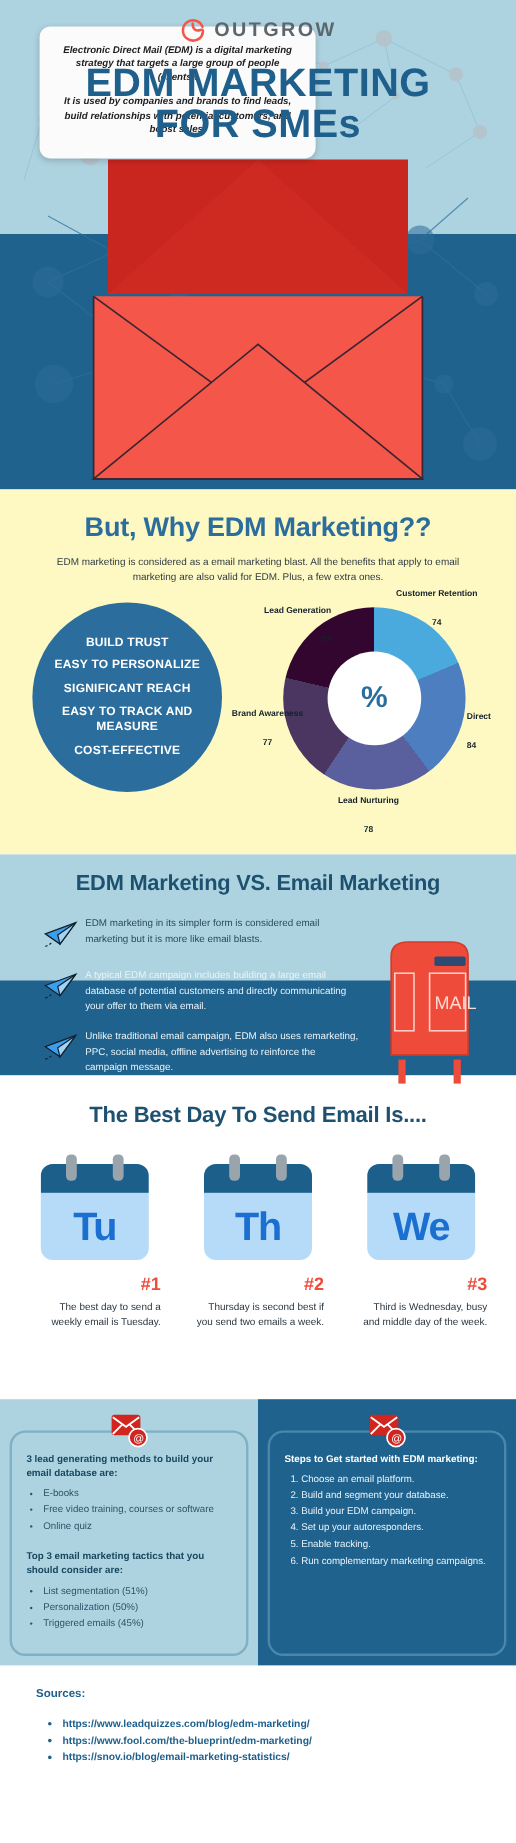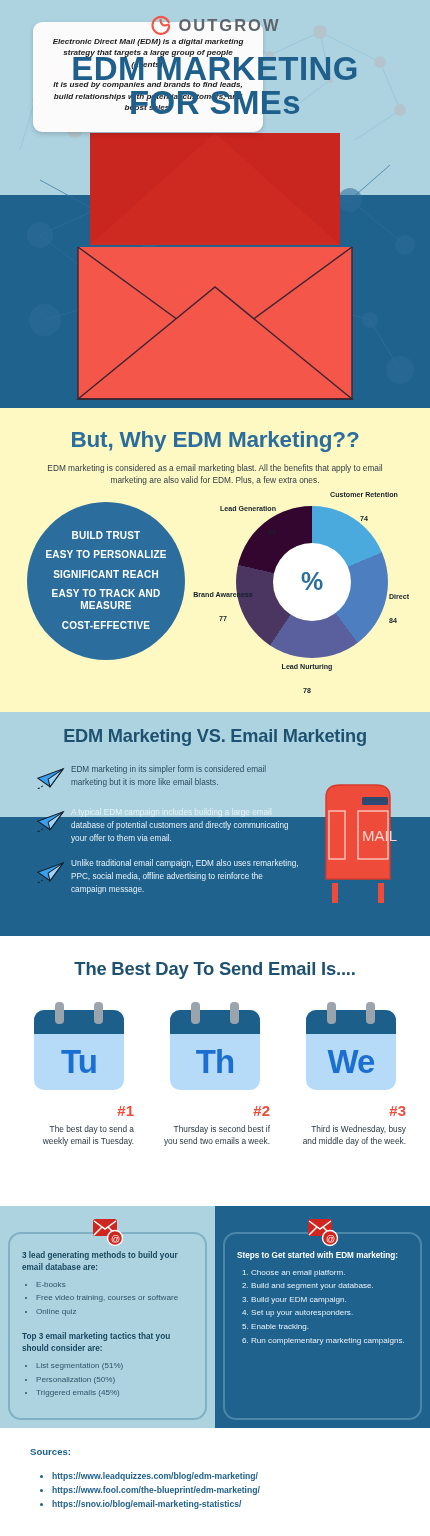--- a/index.html
+++ b/index.html
@@ -52,21 +52,21 @@
 
   .dlabel { position: absolute; font-size: 7.1px; font-weight: bold; color: #13202b; line-height: 1.3; }
   .dlabel .num { display: block; margin-top: 15px; }
   .dl-cust { left: 118px; top: -2px; text-align: center; width: 100px; }
   .dl-lead { left: -12px; top: 12px; text-align: right; width: 92px; }
   .dl-brand { left: -6px; top: 98px; text-align: center; width: 66px; }
   .dl-nurt { left: 52px; top: 170px; text-align: center; width: 118px; }
   .dl-sales { left: 193px; top: 100px; text-align: left; width: 40px; }
 
   
-  .vs { position: relative; width: 430px; height: 224px; }
+  .vs { position: relative; width: 430px; height: 184px; }
   .vs-light { position: absolute; left:0; top:0; width: 430px; height: 105px; background: #aed3e0; }
   .vs-dark { position: absolute; left:0; top:105px; width: 430px; height: 119px; background: #1f628d; }
   .vs-title { position: absolute; left: 0; top: 14px; width: 430px; text-align: center; font-size: 18.2px;
      font-weight: bold; color: #1e5170; letter-spacing: -0.2px; z-index: 4; }
   .vs-rows { position: absolute; left: 0; top: 52px; width: 430px; z-index: 4; }
   .vs-row { display: flex; align-items: flex-start; padding: 0 0 0 34px; }
   .vs-row + .vs-row { margin-top: 13px; }
   .vs-row .plane { width: 32px; flex: 0 0 32px; margin-top: 2px; }
   .vs-row p { font-size: 8.2px; line-height: 1.55; width: 228px; margin-left: 5px; }
   .vs-row.on-light p { color: #2a4a60; }

